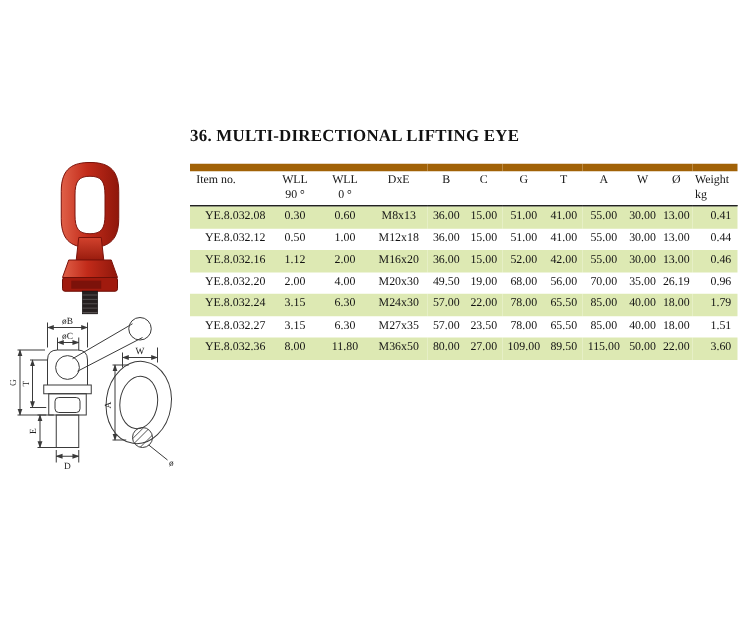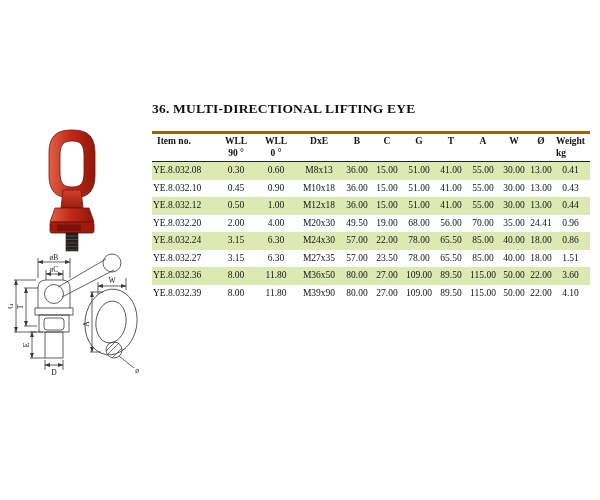--- a/index.html
+++ b/index.html
@@ -32,40 +32,40 @@
   #spec-table-wrap { position: absolute; left: 152px; top: 131px; }
   table {
     border-collapse: collapse;
     table-layout: fixed;
     width: 438px;
     font-family: "Liberation Serif", serif;
     font-size: 9.5px;
     color: #131313;
   }
   thead th {
-    border-top: 3px solid #a16207;
+    border-top: 6px solid #a16207;
     border-bottom: 1.5px solid #222;
-    font-weight: bold;
+    font-weight: normal;
     vertical-align: top;
     text-align: center;
     padding: 2px 2px 3px 2px;
     line-height: 1.25;
     margin-left: 36px;
   }
   thead th:first-child { text-align: left; padding-left: 5px; }
   thead th:last-child  { text-align: left; padding-right: 5px; }
   tbody td {
     height: 17.5px;
     padding: 0 2px;
     text-align: center;
     line-height: 1;
     white-space: nowrap;
   }
-  tbody td:first-child { text-align: left; padding-left: 1px; }
-  tbody td:last-child  { text-align: center; padding-right: 5px; }
+  tbody td:first-child { text-align: left; padding-left: 12px; }
+  tbody td:last-child  { text-align: right; padding-right: 5px; }
   tbody tr:nth-child(odd) { background: var(--stripe, #dde9b3); }
   .th-sub { line-height: 1.1; }
 </style>
 </head>
 <body>
 
 <div id="canvas">
 
   <div id="title">36. MULTI-DIRECTIONAL LIFTING EYE</div>
 
@@ -257,74 +257,74 @@
             <td>36.00</td>
             <td>15.00</td>
             <td>51.00</td>
             <td>41.00</td>
             <td>55.00</td>
             <td>30.00</td>
             <td>13.00</td>
             <td>0.41</td>
           </tr>
           <tr>
-            <td>YE.8.032.10</td>
-            <td>0.45</td>
-            <td>0.90</td>
-            <td>M10x18</td>
-            <td>36.00</td>
-            <td>15.00</td>
-            <td>51.00</td>
-            <td>41.00</td>
-            <td>55.00</td>
-            <td>30.00</td>
-            <td>13.00</td>
-            <td>0.43</td>
-          </tr>
-          <tr>
             <td>YE.8.032.12</td>
             <td>0.50</td>
             <td>1.00</td>
             <td>M12x18</td>
             <td>36.00</td>
             <td>15.00</td>
             <td>51.00</td>
             <td>41.00</td>
             <td>55.00</td>
             <td>30.00</td>
             <td>13.00</td>
             <td>0.44</td>
           </tr>
           <tr>
+            <td>YE.8.032.16</td>
+            <td>1.12</td>
+            <td>2.00</td>
+            <td>M16x20</td>
+            <td>36.00</td>
+            <td>15.00</td>
+            <td>52.00</td>
+            <td>42.00</td>
+            <td>55.00</td>
+            <td>30.00</td>
+            <td>13.00</td>
+            <td>0.46</td>
+          </tr>
+          <tr>
             <td>YE.8.032.20</td>
             <td>2.00</td>
             <td>4.00</td>
             <td>M20x30</td>
             <td>49.50</td>
             <td>19.00</td>
             <td>68.00</td>
             <td>56.00</td>
             <td>70.00</td>
             <td>35.00</td>
-            <td>24.41</td>
+            <td>26.19</td>
             <td>0.96</td>
           </tr>
           <tr>
             <td>YE.8.032.24</td>
             <td>3.15</td>
             <td>6.30</td>
             <td>M24x30</td>
             <td>57.00</td>
             <td>22.00</td>
             <td>78.00</td>
             <td>65.50</td>
             <td>85.00</td>
             <td>40.00</td>
             <td>18.00</td>
-            <td>0.86</td>
+            <td>1.79</td>
           </tr>
           <tr>
             <td>YE.8.032.27</td>
             <td>3.15</td>
             <td>6.30</td>
             <td>M27x35</td>
             <td>57.00</td>
             <td>23.50</td>
             <td>78.00</td>
             <td>65.50</td>
@@ -340,31 +340,17 @@
             <td>M36x50</td>
             <td>80.00</td>
             <td>27.00</td>
             <td>109.00</td>
             <td>89.50</td>
             <td>115.00</td>
             <td>50.00</td>
             <td>22.00</td>
             <td>3.60</td>
           </tr>
-          <tr>
-            <td>YE.8.032.39</td>
-            <td>8.00</td>
-            <td>11.80</td>
-            <td>M39x90</td>
-            <td>80.00</td>
-            <td>27.00</td>
-            <td>109.00</td>
-            <td>89.50</td>
-            <td>115.00</td>
-            <td>50.00</td>
-            <td>22.00</td>
-            <td>4.10</td>
-          </tr>
         </tbody>
     </table>
   </div>
 
 </div>
 
 </body></html>

